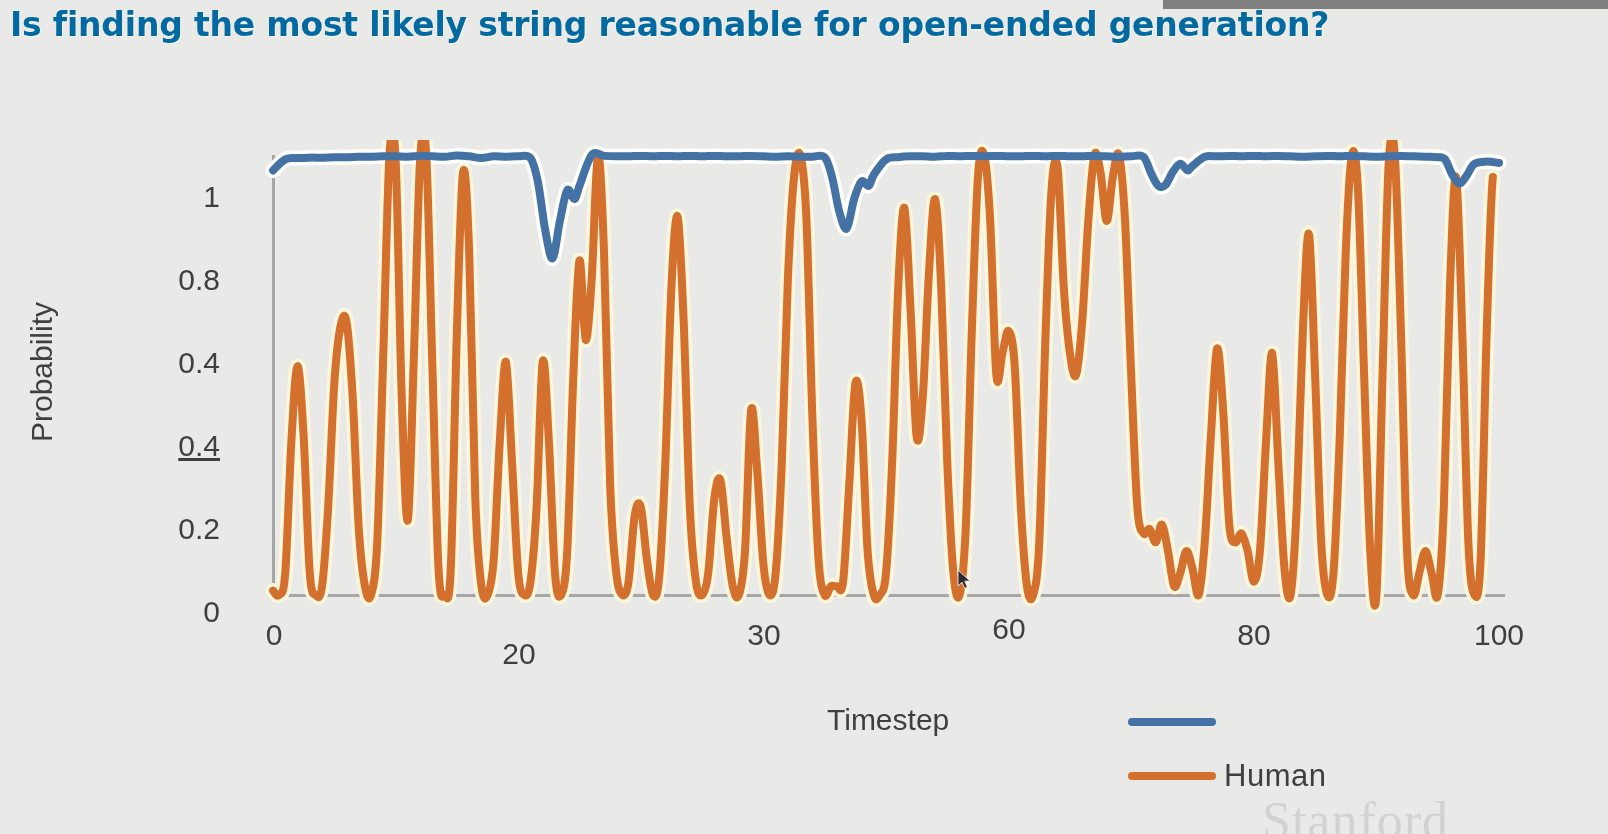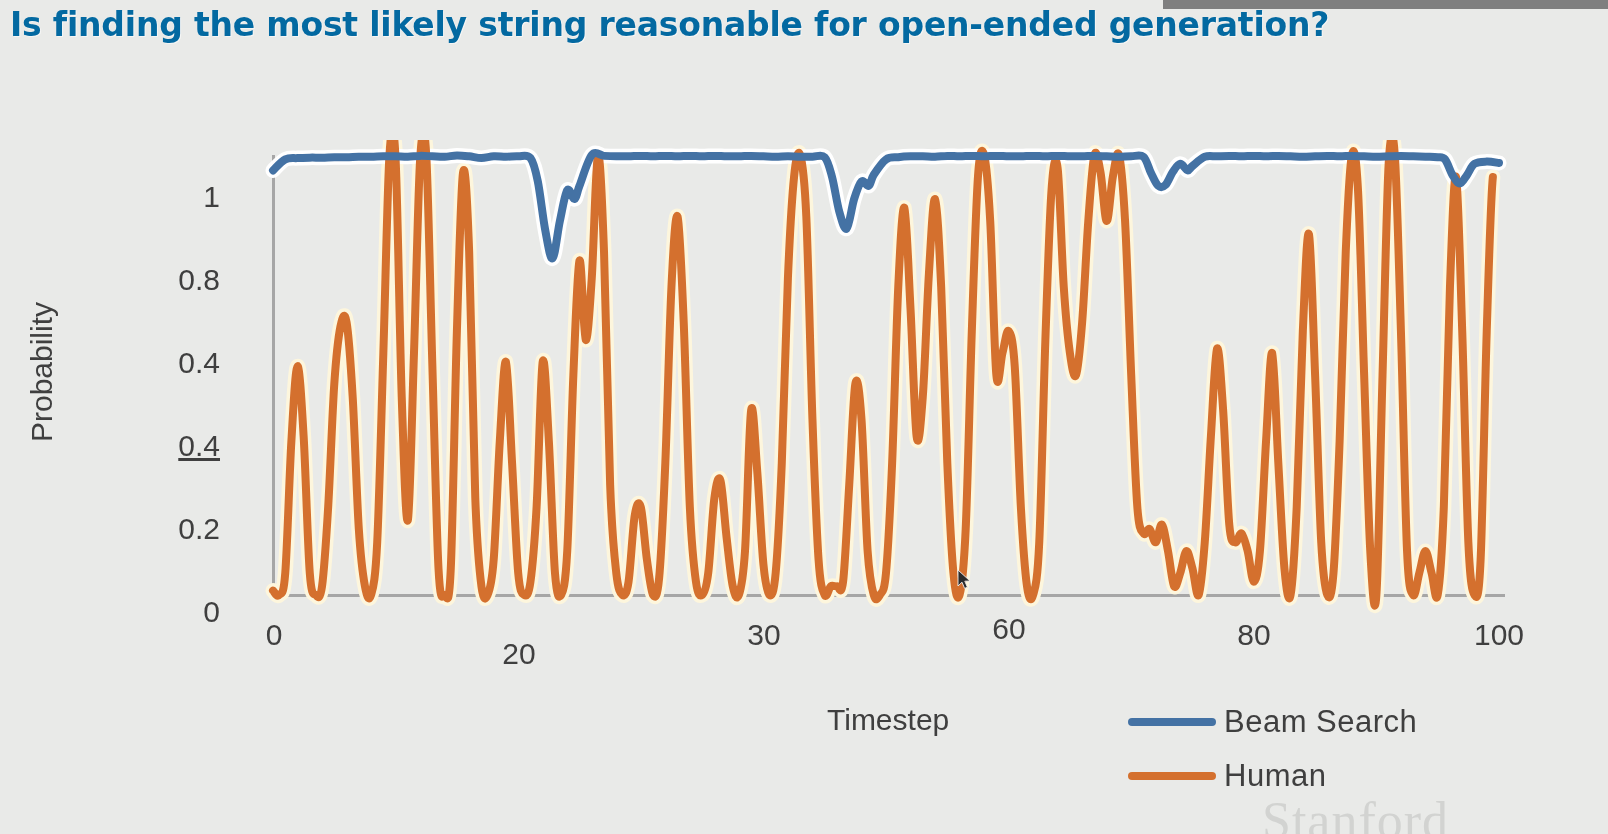--- a/index.html
+++ b/index.html
@@ -148,21 +148,20 @@
       <line id="x-axis-line" x1="273" y1="455.5" x2="1505" y2="455.5" stroke="#a6a6a6" stroke-width="3"></line>
       <path id="series-human-halo" fill="none" stroke="#fdf6dd" stroke-width="15" stroke-linecap="round" stroke-linejoin="round" d="M273.00,450.60C274.02,451.33 277.09,457.93 279.13,455.00C281.17,452.07 283.22,458.67 285.26,433.00C287.30,407.33 289.35,335.47 291.39,301.00C293.43,266.53 295.48,226.93 297.52,226.20C299.56,225.47 301.61,262.13 303.65,296.60C305.69,331.07 307.74,406.60 309.78,433.00C311.82,459.40 313.87,452.80 315.91,455.00C317.95,457.20 320.00,460.87 322.04,446.20C324.08,431.53 326.13,400.73 328.17,367.00C330.21,333.27 332.26,273.87 334.30,243.80C336.34,213.73 338.39,196.87 340.43,186.60C342.47,176.33 344.52,170.47 346.56,182.20C348.60,193.93 350.65,222.53 352.69,257.00C354.73,291.47 356.78,357.47 358.82,389.00C360.86,420.53 362.91,435.20 364.95,446.20C366.99,457.20 369.04,462.33 371.08,455.00C373.12,447.67 375.17,442.53 377.21,402.20C379.25,361.87 381.30,277.53 383.34,213.00C385.38,148.47 387.43,47.27 389.47,15.00C391.51,-17.27 393.56,-20.93 395.60,19.40C397.64,59.73 399.69,196.87 401.73,257.00C403.77,317.13 405.82,387.53 407.86,380.20C409.90,372.87 411.95,273.13 413.99,213.00C416.03,152.87 418.08,52.40 420.12,19.40C422.16,-13.60 424.21,-19.47 426.25,15.00C428.29,49.47 430.34,157.27 432.38,226.20C434.42,295.13 436.47,390.47 438.51,428.60C440.55,466.73 442.60,455.00 444.64,455.00C446.68,455.00 448.73,472.60 450.77,428.60C452.81,384.60 454.86,257.00 456.90,191.00C458.94,125.00 460.99,45.80 463.03,32.60C465.07,19.40 467.12,57.53 469.16,111.80C471.20,166.07 473.25,302.47 475.29,358.20C477.33,413.93 479.38,430.07 481.42,446.20C483.46,462.33 485.51,459.40 487.55,455.00C489.59,450.60 491.64,445.47 493.68,419.80C495.72,394.13 497.77,334.00 499.81,301.00C501.85,268.00 503.90,218.13 505.94,221.80C507.98,225.47 510.03,287.80 512.07,323.00C514.11,358.20 516.16,411.00 518.20,433.00C520.24,455.00 522.29,453.53 524.33,455.00C526.37,456.47 528.42,456.47 530.46,441.80C532.50,427.13 534.55,403.67 536.59,367.00C538.63,330.33 540.68,232.80 542.72,221.80C544.76,210.80 546.81,265.80 548.85,301.00C550.89,336.20 552.94,407.33 554.98,433.00C557.02,458.67 559.07,458.67 561.11,455.00C563.15,451.33 565.20,447.67 567.24,411.00C569.28,374.33 571.33,283.40 573.37,235.00C575.41,186.60 577.46,126.47 579.50,120.60C581.54,114.73 583.59,196.87 585.63,199.80C587.67,202.73 589.72,169.00 591.76,138.20C593.80,107.40 595.85,19.40 597.89,15.00C599.93,10.60 601.98,56.80 604.02,111.80C606.06,166.80 608.11,291.47 610.15,345.00C612.19,398.53 614.24,414.67 616.28,433.00C618.32,451.33 620.37,453.53 622.41,455.00C624.45,456.47 626.50,455.00 628.54,441.80C630.58,428.60 632.63,388.27 634.67,375.80C636.71,363.33 638.76,359.67 640.80,367.00C642.84,374.33 644.89,405.13 646.93,419.80C648.97,434.47 651.02,452.07 653.06,455.00C655.10,457.93 657.15,459.40 659.19,437.40C661.23,415.40 663.28,371.40 665.32,323.00C667.36,274.60 669.41,188.07 671.45,147.00C673.49,105.93 675.54,70.73 677.58,76.60C679.62,82.47 681.67,133.80 683.71,182.20C685.75,230.60 687.80,323.73 689.84,367.00C691.88,410.27 693.93,427.13 695.97,441.80C698.01,456.47 700.06,456.47 702.10,455.00C704.14,453.53 706.19,449.13 708.23,433.00C710.27,416.87 712.32,373.60 714.36,358.20C716.40,342.80 718.45,334.00 720.49,340.60C722.53,347.20 724.58,380.20 726.62,397.80C728.66,415.40 730.71,436.67 732.75,446.20C734.79,455.73 736.84,460.87 738.88,455.00C740.92,449.13 742.97,441.80 745.01,411.00C747.05,380.20 749.10,283.40 751.14,270.20C753.18,257.00 755.23,306.13 757.27,331.80C759.31,357.47 761.36,403.67 763.40,424.20C765.44,444.73 767.49,453.53 769.53,455.00C771.57,456.47 773.62,455.00 775.66,433.00C777.70,411.00 779.75,372.13 781.79,323.00C783.83,273.87 785.88,185.87 787.92,138.20C789.96,90.53 792.01,57.53 794.05,37.00C796.09,16.47 798.14,8.40 800.18,15.00C802.22,21.60 804.27,32.60 806.31,76.60C808.35,120.60 810.40,221.80 812.44,279.00C814.48,336.20 816.53,390.47 818.57,419.80C820.61,449.13 822.66,450.60 824.70,455.00C826.74,459.40 828.79,447.67 830.83,446.20C832.87,444.73 834.92,446.93 836.96,446.20C839.00,445.47 841.05,458.67 843.09,441.80C845.13,424.93 847.18,378.00 849.22,345.00C851.26,312.00 853.31,254.80 855.35,243.80C857.39,232.80 859.44,251.13 861.48,279.00C863.52,306.87 865.57,381.67 867.61,411.00C869.65,440.33 871.70,447.67 873.74,455.00C875.78,462.33 877.83,458.67 879.87,455.00C881.91,451.33 883.96,455.00 886.00,433.00C888.04,411.00 890.09,370.67 892.13,323.00C894.17,275.33 896.22,189.53 898.26,147.00C900.30,104.47 902.35,64.13 904.39,67.80C906.43,71.47 908.48,130.87 910.52,169.00C912.56,207.13 914.61,281.93 916.65,296.60C918.69,311.27 920.74,284.13 922.78,257.00C924.82,229.87 926.87,166.80 928.91,133.80C930.95,100.80 933.00,56.80 935.04,59.00C937.08,61.20 939.13,103.00 941.17,147.00C943.21,191.00 945.26,275.33 947.30,323.00C949.34,370.67 951.39,411.00 953.43,433.00C955.47,455.00 957.52,462.33 959.56,455.00C961.60,447.67 963.65,433.00 965.69,389.00C967.73,345.00 969.78,249.67 971.82,191.00C973.86,132.33 975.91,66.33 977.95,37.00C979.99,7.67 982.04,7.67 984.08,15.00C986.12,22.33 988.17,44.33 990.21,81.00C992.25,117.67 994.30,213.00 996.34,235.00C998.38,257.00 1000.43,220.33 1002.47,213.00C1004.51,205.67 1006.56,188.80 1008.60,191.00C1010.64,193.20 1012.69,196.87 1014.73,226.20C1016.77,255.53 1018.82,330.33 1020.86,367.00C1022.90,403.67 1024.95,431.53 1026.99,446.20C1029.03,460.87 1031.08,462.33 1033.12,455.00C1035.16,447.67 1037.21,444.73 1039.25,402.20C1041.29,359.67 1043.34,258.47 1045.38,199.80C1047.42,141.13 1049.47,78.80 1051.51,50.20C1053.55,21.60 1055.60,12.07 1057.64,28.20C1059.68,44.33 1061.73,116.20 1063.77,147.00C1065.81,177.80 1067.86,198.33 1069.90,213.00C1071.94,227.67 1073.99,240.13 1076.03,235.00C1078.07,229.87 1080.12,207.87 1082.16,182.20C1084.20,156.53 1086.25,108.87 1088.29,81.00C1090.33,53.13 1092.38,23.07 1094.42,15.00C1096.46,6.93 1098.51,21.60 1100.55,32.60C1102.59,43.60 1104.64,80.27 1106.68,81.00C1108.72,81.73 1110.77,48.00 1112.81,37.00C1114.85,26.00 1116.90,7.67 1118.94,15.00C1120.98,22.33 1123.03,44.33 1125.07,81.00C1127.11,117.67 1129.16,187.33 1131.20,235.00C1133.24,282.67 1135.29,340.60 1137.33,367.00C1139.37,393.40 1141.42,389.73 1143.46,393.40C1145.50,397.07 1147.55,387.53 1149.59,389.00C1151.63,390.47 1153.68,402.93 1155.72,402.20C1157.76,401.47 1159.81,383.13 1161.85,384.60C1163.89,386.07 1165.94,400.73 1167.98,411.00C1170.02,421.27 1172.07,442.53 1174.11,446.20C1176.15,449.87 1178.20,438.87 1180.24,433.00C1182.28,427.13 1184.33,411.73 1186.37,411.00C1188.41,410.27 1190.46,421.27 1192.50,428.60C1194.54,435.93 1196.59,459.40 1198.63,455.00C1200.67,450.60 1202.72,428.60 1204.76,402.20C1206.80,375.80 1208.85,328.87 1210.89,296.60C1212.93,264.33 1214.98,213.00 1217.02,208.60C1219.06,204.20 1221.11,240.87 1223.15,270.20C1225.19,299.53 1227.24,362.60 1229.28,384.60C1231.32,406.60 1233.37,400.73 1235.41,402.20C1237.45,403.67 1239.50,391.93 1241.54,393.40C1243.58,394.87 1245.63,402.93 1247.67,411.00C1249.71,419.07 1251.76,441.80 1253.80,441.80C1255.84,441.80 1257.89,434.47 1259.93,411.00C1261.97,387.53 1264.02,334.00 1266.06,301.00C1268.10,268.00 1270.15,209.33 1272.19,213.00C1274.23,216.67 1276.28,287.07 1278.32,323.00C1280.36,358.93 1282.41,406.60 1284.45,428.60C1286.49,450.60 1288.54,465.27 1290.58,455.00C1292.62,444.73 1294.67,411.00 1296.71,367.00C1298.75,323.00 1300.80,236.47 1302.84,191.00C1304.88,145.53 1306.93,86.87 1308.97,94.20C1311.01,101.53 1313.06,183.67 1315.10,235.00C1317.14,286.33 1319.19,365.53 1321.23,402.20C1323.27,438.87 1325.32,449.87 1327.36,455.00C1329.40,460.13 1331.45,458.67 1333.49,433.00C1335.53,407.33 1337.58,354.53 1339.62,301.00C1341.66,247.47 1343.71,159.47 1345.75,111.80C1347.79,64.13 1349.84,25.27 1351.88,15.00C1353.92,4.73 1355.97,13.53 1358.01,50.20C1360.05,86.87 1362.10,174.87 1364.14,235.00C1366.18,295.13 1368.23,374.33 1370.27,411.00C1372.31,447.67 1374.36,484.33 1376.40,455.00C1378.44,425.67 1380.49,306.87 1382.53,235.00C1384.57,163.13 1386.62,60.47 1388.66,23.80C1390.70,-12.87 1392.75,-12.87 1394.79,15.00C1396.83,42.87 1398.88,125.00 1400.92,191.00C1402.96,257.00 1405.01,367.00 1407.05,411.00C1409.09,455.00 1411.14,451.33 1413.18,455.00C1415.22,458.67 1417.27,440.33 1419.31,433.00C1421.35,425.67 1423.40,411.00 1425.44,411.00C1427.48,411.00 1429.53,425.67 1431.57,433.00C1433.61,440.33 1435.66,466.00 1437.70,455.00C1439.74,444.00 1441.79,418.33 1443.83,367.00C1445.87,315.67 1447.92,202.00 1449.96,147.00C1452.00,92.00 1454.05,29.67 1456.09,37.00C1458.13,44.33 1460.18,130.13 1462.22,191.00C1464.26,251.87 1466.31,358.20 1468.35,402.20C1470.39,446.20 1472.44,452.07 1474.48,455.00C1476.52,457.93 1478.57,463.80 1480.61,419.80C1482.65,375.80 1484.70,254.80 1486.74,191.00C1488.78,127.20 1490.83,55.33 1492.87,37.00C1494.91,18.67 NaN,33.33 1499.00,81.00CNaN,128.67 NaN,265.07 NaN,323.00CNaN,380.93 NaN,413.93 NaN,428.60CNaN,443.27 NaN,450.60 NaN,411.00CNaN,371.40 NaN,255.53 NaN,191.00CNaN,126.47 NaN,47.27 NaN,23.80CNaN,0.33 NaN,18.67 NaN,50.20CNaN,81.73 NaN,166.07 NaN,213.00CNaN,259.93 NaN,312.00 NaN,331.80"></path>
       <path id="series-beam-halo" fill="none" stroke="#ffffff" stroke-width="15" stroke-linecap="round" stroke-linejoin="round" d="M273.00,30.40C275.04,28.57 281.17,21.45 285.26,19.40C289.35,17.35 293.43,18.37 297.52,18.08C301.61,17.79 305.69,17.71 309.78,17.64C313.87,17.57 317.95,17.71 322.04,17.64C326.13,17.57 330.21,17.27 334.30,17.20C338.39,17.13 342.47,17.27 346.56,17.20C350.65,17.13 354.73,16.83 358.82,16.76C362.91,16.69 366.99,16.83 371.08,16.76C375.17,16.69 379.25,16.39 383.34,16.32C387.43,16.25 391.51,16.25 395.60,16.32C399.69,16.39 403.77,16.83 407.86,16.76C411.95,16.69 416.03,15.95 420.12,15.88C424.21,15.81 428.29,16.17 432.38,16.32C436.47,16.47 440.55,16.91 444.64,16.76C448.73,16.61 452.81,15.51 456.90,15.44C460.99,15.37 465.07,15.88 469.16,16.32C473.25,16.76 477.33,18.08 481.42,18.08C485.51,18.08 489.59,16.54 493.68,16.32C497.77,16.10 501.85,16.76 505.94,16.76C510.03,16.76 514.11,16.10 518.20,16.32C522.29,16.54 527.19,13.90 530.46,18.08C533.73,22.26 535.36,29.45 537.82,41.40C540.27,53.35 542.72,76.97 545.17,89.80C547.62,102.63 550.08,119.87 552.53,118.40C554.98,116.93 557.43,92.37 559.88,81.00C562.34,69.63 564.79,53.87 567.24,50.20C569.69,46.53 572.55,59.73 574.60,59.00C576.64,58.27 576.64,53.13 579.50,45.80C582.36,38.47 587.67,19.99 591.76,15.00C595.85,10.01 599.93,15.66 604.02,15.88C608.11,16.10 612.19,16.25 616.28,16.32C620.37,16.39 624.45,16.39 628.54,16.32C632.63,16.25 636.71,15.88 640.80,15.88C644.89,15.88 648.97,16.32 653.06,16.32C657.15,16.32 661.23,15.88 665.32,15.88C669.41,15.88 673.49,16.32 677.58,16.32C681.67,16.32 685.75,15.88 689.84,15.88C693.93,15.88 698.01,16.32 702.10,16.32C706.19,16.32 710.27,15.88 714.36,15.88C718.45,15.88 722.53,16.25 726.62,16.32C730.71,16.39 734.79,16.39 738.88,16.32C742.97,16.25 747.05,15.88 751.14,15.88C755.23,15.88 759.31,16.17 763.40,16.32C767.49,16.47 771.57,16.76 775.66,16.76C779.75,16.76 783.83,16.32 787.92,16.32C792.01,16.32 796.09,16.69 800.18,16.76C804.27,16.83 808.35,16.69 812.44,16.76C816.53,16.83 821.43,13.83 824.70,17.20C827.97,20.57 829.60,27.83 832.06,37.00C834.51,46.17 836.96,63.62 839.41,72.20C841.86,80.78 844.32,90.68 846.77,88.48C849.22,86.28 851.67,66.85 854.12,59.00C856.58,51.15 859.03,43.60 861.48,41.40C863.93,39.20 866.79,46.90 868.84,45.80C870.88,44.70 870.88,39.20 873.74,34.80C876.60,30.40 881.91,22.33 886.00,19.40C890.09,16.47 894.17,17.71 898.26,17.20C902.35,16.69 906.43,16.47 910.52,16.32C914.61,16.17 918.69,16.25 922.78,16.32C926.87,16.39 930.95,16.83 935.04,16.76C939.13,16.69 943.21,15.95 947.30,15.88C951.39,15.81 955.47,16.32 959.56,16.32C963.65,16.32 967.73,15.88 971.82,15.88C975.91,15.88 979.99,16.32 984.08,16.32C988.17,16.32 992.25,15.88 996.34,15.88C1000.43,15.88 1004.51,16.25 1008.60,16.32C1012.69,16.39 1016.77,16.39 1020.86,16.32C1024.95,16.25 1029.03,15.88 1033.12,15.88C1037.21,15.88 1041.29,16.32 1045.38,16.32C1049.47,16.32 1053.55,15.88 1057.64,15.88C1061.73,15.88 1065.81,16.25 1069.90,16.32C1073.99,16.39 1078.07,16.39 1082.16,16.32C1086.25,16.25 1090.33,15.88 1094.42,15.88C1098.51,15.88 1102.59,16.17 1106.68,16.32C1110.77,16.47 1114.85,16.76 1118.94,16.76C1123.03,16.76 1127.11,16.32 1131.20,16.32C1135.29,16.32 1140.19,14.05 1143.46,16.76C1146.73,19.47 1148.36,27.76 1150.82,32.60C1153.27,37.44 1155.72,43.75 1158.17,45.80C1160.62,47.85 1163.08,47.27 1165.53,44.92C1167.98,42.57 1170.43,35.24 1172.88,31.72C1175.34,28.20 1177.79,24.02 1180.24,23.80C1182.69,23.58 1185.55,30.03 1187.60,30.40C1189.64,30.77 1189.64,28.27 1192.50,26.00C1195.36,23.73 1200.67,18.37 1204.76,16.76C1208.85,15.15 1212.93,16.47 1217.02,16.32C1221.11,16.17 1225.19,15.88 1229.28,15.88C1233.37,15.88 1237.45,16.32 1241.54,16.32C1245.63,16.32 1249.71,15.88 1253.80,15.88C1257.89,15.88 1261.97,16.32 1266.06,16.32C1270.15,16.32 1274.23,15.88 1278.32,15.88C1282.41,15.88 1286.49,16.17 1290.58,16.32C1294.67,16.47 1298.75,16.76 1302.84,16.76C1306.93,16.76 1311.01,16.47 1315.10,16.32C1319.19,16.17 1323.27,15.88 1327.36,15.88C1331.45,15.88 1335.53,16.32 1339.62,16.32C1343.71,16.32 1347.79,15.88 1351.88,15.88C1355.97,15.88 1360.05,16.17 1364.14,16.32C1368.23,16.47 1372.31,16.76 1376.40,16.76C1380.49,16.76 1384.57,16.47 1388.66,16.32C1392.75,16.17 1396.83,15.88 1400.92,15.88C1405.01,15.88 1409.09,16.17 1413.18,16.32C1417.27,16.47 1421.35,16.61 1425.44,16.76C1429.53,16.91 1434.43,16.76 1437.70,17.20C1440.97,17.64 1442.60,16.47 1445.06,19.40C1447.51,22.33 1449.96,30.77 1452.41,34.80C1454.86,38.83 1457.32,43.60 1459.77,43.60C1462.22,43.60 1464.67,38.10 1467.12,34.80C1469.58,31.50 1471.21,26.00 1474.48,23.80C1477.75,21.60 1482.65,21.75 1486.74,21.60C1490.83,21.45 1496.96,22.70 1499.00,22.92"></path>
       <path id="series-human" fill="none" stroke="#d4702e" stroke-width="8" stroke-linecap="round" stroke-linejoin="round" d="M273.00,450.60C274.02,451.33 277.09,457.93 279.13,455.00C281.17,452.07 283.22,458.67 285.26,433.00C287.30,407.33 289.35,335.47 291.39,301.00C293.43,266.53 295.48,226.93 297.52,226.20C299.56,225.47 301.61,262.13 303.65,296.60C305.69,331.07 307.74,406.60 309.78,433.00C311.82,459.40 313.87,452.80 315.91,455.00C317.95,457.20 320.00,460.87 322.04,446.20C324.08,431.53 326.13,400.73 328.17,367.00C330.21,333.27 332.26,273.87 334.30,243.80C336.34,213.73 338.39,196.87 340.43,186.60C342.47,176.33 344.52,170.47 346.56,182.20C348.60,193.93 350.65,222.53 352.69,257.00C354.73,291.47 356.78,357.47 358.82,389.00C360.86,420.53 362.91,435.20 364.95,446.20C366.99,457.20 369.04,462.33 371.08,455.00C373.12,447.67 375.17,442.53 377.21,402.20C379.25,361.87 381.30,277.53 383.34,213.00C385.38,148.47 387.43,47.27 389.47,15.00C391.51,-17.27 393.56,-20.93 395.60,19.40C397.64,59.73 399.69,196.87 401.73,257.00C403.77,317.13 405.82,387.53 407.86,380.20C409.90,372.87 411.95,273.13 413.99,213.00C416.03,152.87 418.08,52.40 420.12,19.40C422.16,-13.60 424.21,-19.47 426.25,15.00C428.29,49.47 430.34,157.27 432.38,226.20C434.42,295.13 436.47,390.47 438.51,428.60C440.55,466.73 442.60,455.00 444.64,455.00C446.68,455.00 448.73,472.60 450.77,428.60C452.81,384.60 454.86,257.00 456.90,191.00C458.94,125.00 460.99,45.80 463.03,32.60C465.07,19.40 467.12,57.53 469.16,111.80C471.20,166.07 473.25,302.47 475.29,358.20C477.33,413.93 479.38,430.07 481.42,446.20C483.46,462.33 485.51,459.40 487.55,455.00C489.59,450.60 491.64,445.47 493.68,419.80C495.72,394.13 497.77,334.00 499.81,301.00C501.85,268.00 503.90,218.13 505.94,221.80C507.98,225.47 510.03,287.80 512.07,323.00C514.11,358.20 516.16,411.00 518.20,433.00C520.24,455.00 522.29,453.53 524.33,455.00C526.37,456.47 528.42,456.47 530.46,441.80C532.50,427.13 534.55,403.67 536.59,367.00C538.63,330.33 540.68,232.80 542.72,221.80C544.76,210.80 546.81,265.80 548.85,301.00C550.89,336.20 552.94,407.33 554.98,433.00C557.02,458.67 559.07,458.67 561.11,455.00C563.15,451.33 565.20,447.67 567.24,411.00C569.28,374.33 571.33,283.40 573.37,235.00C575.41,186.60 577.46,126.47 579.50,120.60C581.54,114.73 583.59,196.87 585.63,199.80C587.67,202.73 589.72,169.00 591.76,138.20C593.80,107.40 595.85,19.40 597.89,15.00C599.93,10.60 601.98,56.80 604.02,111.80C606.06,166.80 608.11,291.47 610.15,345.00C612.19,398.53 614.24,414.67 616.28,433.00C618.32,451.33 620.37,453.53 622.41,455.00C624.45,456.47 626.50,455.00 628.54,441.80C630.58,428.60 632.63,388.27 634.67,375.80C636.71,363.33 638.76,359.67 640.80,367.00C642.84,374.33 644.89,405.13 646.93,419.80C648.97,434.47 651.02,452.07 653.06,455.00C655.10,457.93 657.15,459.40 659.19,437.40C661.23,415.40 663.28,371.40 665.32,323.00C667.36,274.60 669.41,188.07 671.45,147.00C673.49,105.93 675.54,70.73 677.58,76.60C679.62,82.47 681.67,133.80 683.71,182.20C685.75,230.60 687.80,323.73 689.84,367.00C691.88,410.27 693.93,427.13 695.97,441.80C698.01,456.47 700.06,456.47 702.10,455.00C704.14,453.53 706.19,449.13 708.23,433.00C710.27,416.87 712.32,373.60 714.36,358.20C716.40,342.80 718.45,334.00 720.49,340.60C722.53,347.20 724.58,380.20 726.62,397.80C728.66,415.40 730.71,436.67 732.75,446.20C734.79,455.73 736.84,460.87 738.88,455.00C740.92,449.13 742.97,441.80 745.01,411.00C747.05,380.20 749.10,283.40 751.14,270.20C753.18,257.00 755.23,306.13 757.27,331.80C759.31,357.47 761.36,403.67 763.40,424.20C765.44,444.73 767.49,453.53 769.53,455.00C771.57,456.47 773.62,455.00 775.66,433.00C777.70,411.00 779.75,372.13 781.79,323.00C783.83,273.87 785.88,185.87 787.92,138.20C789.96,90.53 792.01,57.53 794.05,37.00C796.09,16.47 798.14,8.40 800.18,15.00C802.22,21.60 804.27,32.60 806.31,76.60C808.35,120.60 810.40,221.80 812.44,279.00C814.48,336.20 816.53,390.47 818.57,419.80C820.61,449.13 822.66,450.60 824.70,455.00C826.74,459.40 828.79,447.67 830.83,446.20C832.87,444.73 834.92,446.93 836.96,446.20C839.00,445.47 841.05,458.67 843.09,441.80C845.13,424.93 847.18,378.00 849.22,345.00C851.26,312.00 853.31,254.80 855.35,243.80C857.39,232.80 859.44,251.13 861.48,279.00C863.52,306.87 865.57,381.67 867.61,411.00C869.65,440.33 871.70,447.67 873.74,455.00C875.78,462.33 877.83,458.67 879.87,455.00C881.91,451.33 883.96,455.00 886.00,433.00C888.04,411.00 890.09,370.67 892.13,323.00C894.17,275.33 896.22,189.53 898.26,147.00C900.30,104.47 902.35,64.13 904.39,67.80C906.43,71.47 908.48,130.87 910.52,169.00C912.56,207.13 914.61,281.93 916.65,296.60C918.69,311.27 920.74,284.13 922.78,257.00C924.82,229.87 926.87,166.80 928.91,133.80C930.95,100.80 933.00,56.80 935.04,59.00C937.08,61.20 939.13,103.00 941.17,147.00C943.21,191.00 945.26,275.33 947.30,323.00C949.34,370.67 951.39,411.00 953.43,433.00C955.47,455.00 957.52,462.33 959.56,455.00C961.60,447.67 963.65,433.00 965.69,389.00C967.73,345.00 969.78,249.67 971.82,191.00C973.86,132.33 975.91,66.33 977.95,37.00C979.99,7.67 982.04,7.67 984.08,15.00C986.12,22.33 988.17,44.33 990.21,81.00C992.25,117.67 994.30,213.00 996.34,235.00C998.38,257.00 1000.43,220.33 1002.47,213.00C1004.51,205.67 1006.56,188.80 1008.60,191.00C1010.64,193.20 1012.69,196.87 1014.73,226.20C1016.77,255.53 1018.82,330.33 1020.86,367.00C1022.90,403.67 1024.95,431.53 1026.99,446.20C1029.03,460.87 1031.08,462.33 1033.12,455.00C1035.16,447.67 1037.21,444.73 1039.25,402.20C1041.29,359.67 1043.34,258.47 1045.38,199.80C1047.42,141.13 1049.47,78.80 1051.51,50.20C1053.55,21.60 1055.60,12.07 1057.64,28.20C1059.68,44.33 1061.73,116.20 1063.77,147.00C1065.81,177.80 1067.86,198.33 1069.90,213.00C1071.94,227.67 1073.99,240.13 1076.03,235.00C1078.07,229.87 1080.12,207.87 1082.16,182.20C1084.20,156.53 1086.25,108.87 1088.29,81.00C1090.33,53.13 1092.38,23.07 1094.42,15.00C1096.46,6.93 1098.51,21.60 1100.55,32.60C1102.59,43.60 1104.64,80.27 1106.68,81.00C1108.72,81.73 1110.77,48.00 1112.81,37.00C1114.85,26.00 1116.90,7.67 1118.94,15.00C1120.98,22.33 1123.03,44.33 1125.07,81.00C1127.11,117.67 1129.16,187.33 1131.20,235.00C1133.24,282.67 1135.29,340.60 1137.33,367.00C1139.37,393.40 1141.42,389.73 1143.46,393.40C1145.50,397.07 1147.55,387.53 1149.59,389.00C1151.63,390.47 1153.68,402.93 1155.72,402.20C1157.76,401.47 1159.81,383.13 1161.85,384.60C1163.89,386.07 1165.94,400.73 1167.98,411.00C1170.02,421.27 1172.07,442.53 1174.11,446.20C1176.15,449.87 1178.20,438.87 1180.24,433.00C1182.28,427.13 1184.33,411.73 1186.37,411.00C1188.41,410.27 1190.46,421.27 1192.50,428.60C1194.54,435.93 1196.59,459.40 1198.63,455.00C1200.67,450.60 1202.72,428.60 1204.76,402.20C1206.80,375.80 1208.85,328.87 1210.89,296.60C1212.93,264.33 1214.98,213.00 1217.02,208.60C1219.06,204.20 1221.11,240.87 1223.15,270.20C1225.19,299.53 1227.24,362.60 1229.28,384.60C1231.32,406.60 1233.37,400.73 1235.41,402.20C1237.45,403.67 1239.50,391.93 1241.54,393.40C1243.58,394.87 1245.63,402.93 1247.67,411.00C1249.71,419.07 1251.76,441.80 1253.80,441.80C1255.84,441.80 1257.89,434.47 1259.93,411.00C1261.97,387.53 1264.02,334.00 1266.06,301.00C1268.10,268.00 1270.15,209.33 1272.19,213.00C1274.23,216.67 1276.28,287.07 1278.32,323.00C1280.36,358.93 1282.41,406.60 1284.45,428.60C1286.49,450.60 1288.54,465.27 1290.58,455.00C1292.62,444.73 1294.67,411.00 1296.71,367.00C1298.75,323.00 1300.80,236.47 1302.84,191.00C1304.88,145.53 1306.93,86.87 1308.97,94.20C1311.01,101.53 1313.06,183.67 1315.10,235.00C1317.14,286.33 1319.19,365.53 1321.23,402.20C1323.27,438.87 1325.32,449.87 1327.36,455.00C1329.40,460.13 1331.45,458.67 1333.49,433.00C1335.53,407.33 1337.58,354.53 1339.62,301.00C1341.66,247.47 1343.71,159.47 1345.75,111.80C1347.79,64.13 1349.84,25.27 1351.88,15.00C1353.92,4.73 1355.97,13.53 1358.01,50.20C1360.05,86.87 1362.10,174.87 1364.14,235.00C1366.18,295.13 1368.23,374.33 1370.27,411.00C1372.31,447.67 1374.36,484.33 1376.40,455.00C1378.44,425.67 1380.49,306.87 1382.53,235.00C1384.57,163.13 1386.62,60.47 1388.66,23.80C1390.70,-12.87 1392.75,-12.87 1394.79,15.00C1396.83,42.87 1398.88,125.00 1400.92,191.00C1402.96,257.00 1405.01,367.00 1407.05,411.00C1409.09,455.00 1411.14,451.33 1413.18,455.00C1415.22,458.67 1417.27,440.33 1419.31,433.00C1421.35,425.67 1423.40,411.00 1425.44,411.00C1427.48,411.00 1429.53,425.67 1431.57,433.00C1433.61,440.33 1435.66,466.00 1437.70,455.00C1439.74,444.00 1441.79,418.33 1443.83,367.00C1445.87,315.67 1447.92,202.00 1449.96,147.00C1452.00,92.00 1454.05,29.67 1456.09,37.00C1458.13,44.33 1460.18,130.13 1462.22,191.00C1464.26,251.87 1466.31,358.20 1468.35,402.20C1470.39,446.20 1472.44,452.07 1474.48,455.00C1476.52,457.93 1478.57,463.80 1480.61,419.80C1482.65,375.80 1484.70,254.80 1486.74,191.00C1488.78,127.20 1490.83,55.33 1492.87,37.00C1494.91,18.67 NaN,33.33 1499.00,81.00CNaN,128.67 NaN,265.07 NaN,323.00CNaN,380.93 NaN,413.93 NaN,428.60CNaN,443.27 NaN,450.60 NaN,411.00CNaN,371.40 NaN,255.53 NaN,191.00CNaN,126.47 NaN,47.27 NaN,23.80CNaN,0.33 NaN,18.67 NaN,50.20CNaN,81.73 NaN,166.07 NaN,213.00CNaN,259.93 NaN,312.00 NaN,331.80"></path>
       <path id="series-beam" fill="none" stroke="#4472a4" stroke-width="8" stroke-linecap="round" stroke-linejoin="round" d="M273.00,30.40C275.04,28.57 281.17,21.45 285.26,19.40C289.35,17.35 293.43,18.37 297.52,18.08C301.61,17.79 305.69,17.71 309.78,17.64C313.87,17.57 317.95,17.71 322.04,17.64C326.13,17.57 330.21,17.27 334.30,17.20C338.39,17.13 342.47,17.27 346.56,17.20C350.65,17.13 354.73,16.83 358.82,16.76C362.91,16.69 366.99,16.83 371.08,16.76C375.17,16.69 379.25,16.39 383.34,16.32C387.43,16.25 391.51,16.25 395.60,16.32C399.69,16.39 403.77,16.83 407.86,16.76C411.95,16.69 416.03,15.95 420.12,15.88C424.21,15.81 428.29,16.17 432.38,16.32C436.47,16.47 440.55,16.91 444.64,16.76C448.73,16.61 452.81,15.51 456.90,15.44C460.99,15.37 465.07,15.88 469.16,16.32C473.25,16.76 477.33,18.08 481.42,18.08C485.51,18.08 489.59,16.54 493.68,16.32C497.77,16.10 501.85,16.76 505.94,16.76C510.03,16.76 514.11,16.10 518.20,16.32C522.29,16.54 527.19,13.90 530.46,18.08C533.73,22.26 535.36,29.45 537.82,41.40C540.27,53.35 542.72,76.97 545.17,89.80C547.62,102.63 550.08,119.87 552.53,118.40C554.98,116.93 557.43,92.37 559.88,81.00C562.34,69.63 564.79,53.87 567.24,50.20C569.69,46.53 572.55,59.73 574.60,59.00C576.64,58.27 576.64,53.13 579.50,45.80C582.36,38.47 587.67,19.99 591.76,15.00C595.85,10.01 599.93,15.66 604.02,15.88C608.11,16.10 612.19,16.25 616.28,16.32C620.37,16.39 624.45,16.39 628.54,16.32C632.63,16.25 636.71,15.88 640.80,15.88C644.89,15.88 648.97,16.32 653.06,16.32C657.15,16.32 661.23,15.88 665.32,15.88C669.41,15.88 673.49,16.32 677.58,16.32C681.67,16.32 685.75,15.88 689.84,15.88C693.93,15.88 698.01,16.32 702.10,16.32C706.19,16.32 710.27,15.88 714.36,15.88C718.45,15.88 722.53,16.25 726.62,16.32C730.71,16.39 734.79,16.39 738.88,16.32C742.97,16.25 747.05,15.88 751.14,15.88C755.23,15.88 759.31,16.17 763.40,16.32C767.49,16.47 771.57,16.76 775.66,16.76C779.75,16.76 783.83,16.32 787.92,16.32C792.01,16.32 796.09,16.69 800.18,16.76C804.27,16.83 808.35,16.69 812.44,16.76C816.53,16.83 821.43,13.83 824.70,17.20C827.97,20.57 829.60,27.83 832.06,37.00C834.51,46.17 836.96,63.62 839.41,72.20C841.86,80.78 844.32,90.68 846.77,88.48C849.22,86.28 851.67,66.85 854.12,59.00C856.58,51.15 859.03,43.60 861.48,41.40C863.93,39.20 866.79,46.90 868.84,45.80C870.88,44.70 870.88,39.20 873.74,34.80C876.60,30.40 881.91,22.33 886.00,19.40C890.09,16.47 894.17,17.71 898.26,17.20C902.35,16.69 906.43,16.47 910.52,16.32C914.61,16.17 918.69,16.25 922.78,16.32C926.87,16.39 930.95,16.83 935.04,16.76C939.13,16.69 943.21,15.95 947.30,15.88C951.39,15.81 955.47,16.32 959.56,16.32C963.65,16.32 967.73,15.88 971.82,15.88C975.91,15.88 979.99,16.32 984.08,16.32C988.17,16.32 992.25,15.88 996.34,15.88C1000.43,15.88 1004.51,16.25 1008.60,16.32C1012.69,16.39 1016.77,16.39 1020.86,16.32C1024.95,16.25 1029.03,15.88 1033.12,15.88C1037.21,15.88 1041.29,16.32 1045.38,16.32C1049.47,16.32 1053.55,15.88 1057.64,15.88C1061.73,15.88 1065.81,16.25 1069.90,16.32C1073.99,16.39 1078.07,16.39 1082.16,16.32C1086.25,16.25 1090.33,15.88 1094.42,15.88C1098.51,15.88 1102.59,16.17 1106.68,16.32C1110.77,16.47 1114.85,16.76 1118.94,16.76C1123.03,16.76 1127.11,16.32 1131.20,16.32C1135.29,16.32 1140.19,14.05 1143.46,16.76C1146.73,19.47 1148.36,27.76 1150.82,32.60C1153.27,37.44 1155.72,43.75 1158.17,45.80C1160.62,47.85 1163.08,47.27 1165.53,44.92C1167.98,42.57 1170.43,35.24 1172.88,31.72C1175.34,28.20 1177.79,24.02 1180.24,23.80C1182.69,23.58 1185.55,30.03 1187.60,30.40C1189.64,30.77 1189.64,28.27 1192.50,26.00C1195.36,23.73 1200.67,18.37 1204.76,16.76C1208.85,15.15 1212.93,16.47 1217.02,16.32C1221.11,16.17 1225.19,15.88 1229.28,15.88C1233.37,15.88 1237.45,16.32 1241.54,16.32C1245.63,16.32 1249.71,15.88 1253.80,15.88C1257.89,15.88 1261.97,16.32 1266.06,16.32C1270.15,16.32 1274.23,15.88 1278.32,15.88C1282.41,15.88 1286.49,16.17 1290.58,16.32C1294.67,16.47 1298.75,16.76 1302.84,16.76C1306.93,16.76 1311.01,16.47 1315.10,16.32C1319.19,16.17 1323.27,15.88 1327.36,15.88C1331.45,15.88 1335.53,16.32 1339.62,16.32C1343.71,16.32 1347.79,15.88 1351.88,15.88C1355.97,15.88 1360.05,16.17 1364.14,16.32C1368.23,16.47 1372.31,16.76 1376.40,16.76C1380.49,16.76 1384.57,16.47 1388.66,16.32C1392.75,16.17 1396.83,15.88 1400.92,15.88C1405.01,15.88 1409.09,16.17 1413.18,16.32C1417.27,16.47 1421.35,16.61 1425.44,16.76C1429.53,16.91 1434.43,16.76 1437.70,17.20C1440.97,17.64 1442.60,16.47 1445.06,19.40C1447.51,22.33 1449.96,30.77 1452.41,34.80C1454.86,38.83 1457.32,43.60 1459.77,43.60C1462.22,43.60 1464.67,38.10 1467.12,34.80C1469.58,31.50 1471.21,26.00 1474.48,23.80C1477.75,21.60 1482.65,21.75 1486.74,21.60C1490.83,21.45 1496.96,22.70 1499.00,22.92"></path>
     </svg>
 
     <div id="legend">
       <div class="legend-row">
         <span class="legend-swatch" style="background:#4472a4;"></span>
-        <span class="legend-text">Beam Search</span>
       </div>
       <div class="legend-row">
         <span class="legend-swatch" style="background:#d4702e;"></span>
         <span class="legend-text">Human</span>
       </div>
     </div>
 
   </div>
 
   <div id="watermark">Stanford</div>

